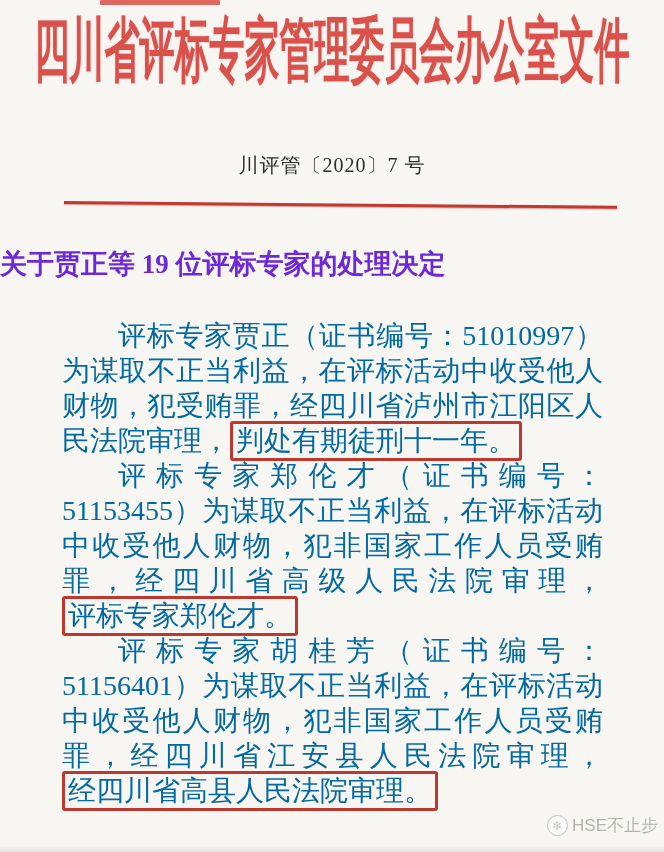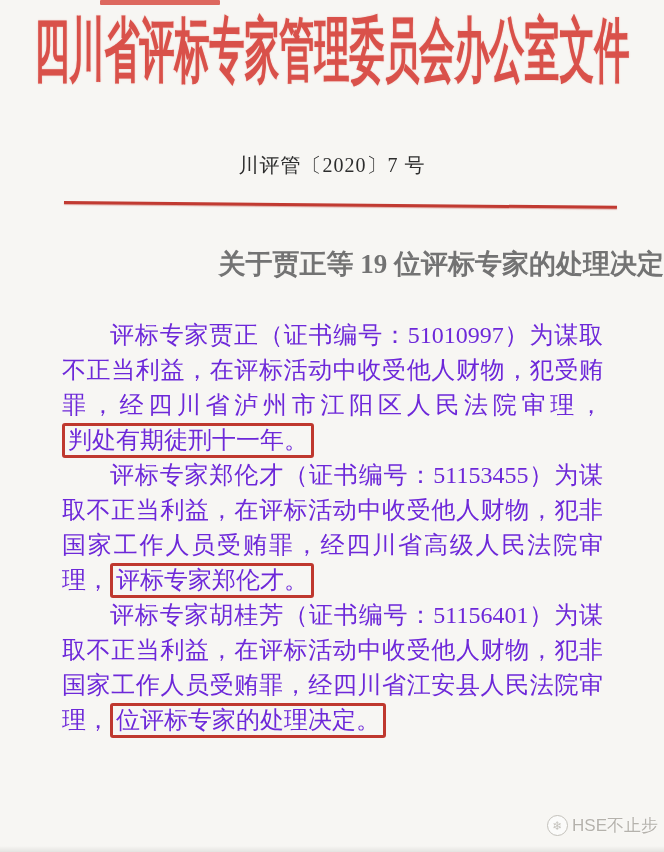--- a/index.html
+++ b/index.html
@@ -62,33 +62,33 @@
     background: #c13a31;
     box-shadow: 0 1px 1px rgba(193,58,49,0.4);
     transform: rotate(0.5deg);
     transform-origin: left center;
   }
   .doc-title {
     position: absolute;
     left: 0;
     right: 0;
     top: 246px;
-    text-align: right;
+    text-align: left;
     font-size: 27px;
     font-weight: bold;
-    color: #737373;
+    color: #6d28d9;
   }
   .body-text {
     position: absolute;
     left: 62px;
     top: 318px;
     width: 541px;
-    font-size: 24px;
+    font-size: 28px;
     line-height: 35px;
-    color: #6d28d9;
+    color: #0369a1;
     text-align: justify;
   }
   .para {
     margin: 0;
     text-indent: 2em;
   }
   .hl-box {
     border: 3px solid #bf382e;
     border-radius: 3px;
     padding: 1px 3px 2px 3px;
@@ -144,21 +144,21 @@
   <div class="red-rule"></div>
 
   <div class="doc-title">关于贾正等 19 位评标专家的处理决定</div>
 
   <div class="body-text">
 
     <p class="para"><span>评标专家贾正（证书编号：51010997）为谋取不正当利益，在评标活动中收受他人财物，犯受贿罪，经四川省泸州市江阳区人民法院审理，</span><span class="hl-box">判处有期徒刑十一年。</span></p>
 
     <p class="para"><span>评标专家郑伦才（证书编号：51153455）为谋取不正当利益，在评标活动中收受他人财物，犯非国家工作人员受贿罪，经四川省高级人民法院审理，</span><span class="hl-box">评标专家郑伦才。</span></p>
 
-    <p class="para"><span>评标专家胡桂芳（证书编号：51156401）为谋取不正当利益，在评标活动中收受他人财物，犯非国家工作人员受贿罪，经四川省江安县人民法院审理，</span><span class="hl-box">位评标专家的处理决定。</span></p>
+    <p class="para"><span>评标专家胡桂芳（证书编号：51156401）为谋取不正当利益，在评标活动中收受他人财物，犯非国家工作人员受贿罪，经四川省江安县人民法院审理，</span><span class="hl-box">经四川省高县人民法院审理。</span></p>
 
 
 
   </div>
 
   <div class="watermark">
     <span class="watermark-icon">❄</span>
     <span>HSE不止步</span>
   </div>
 

